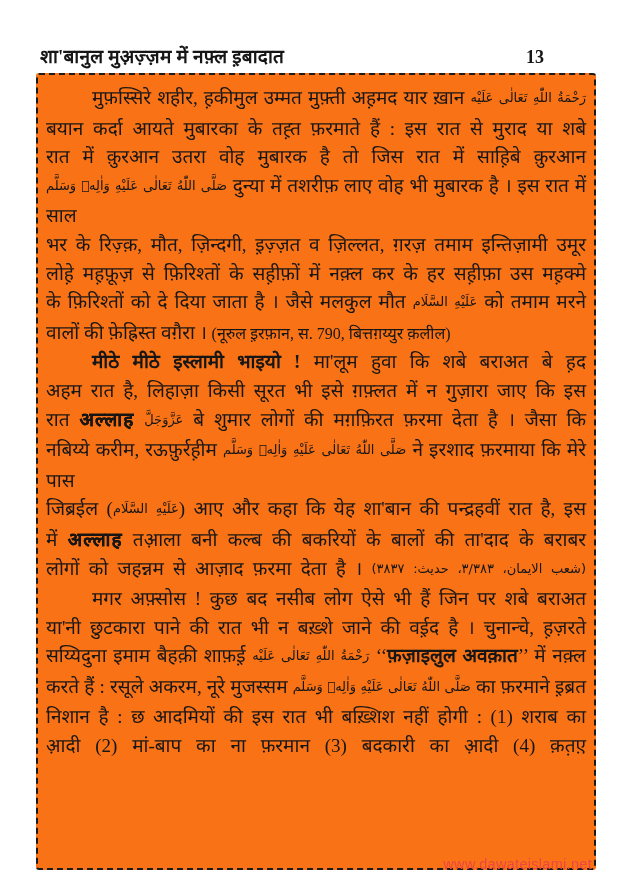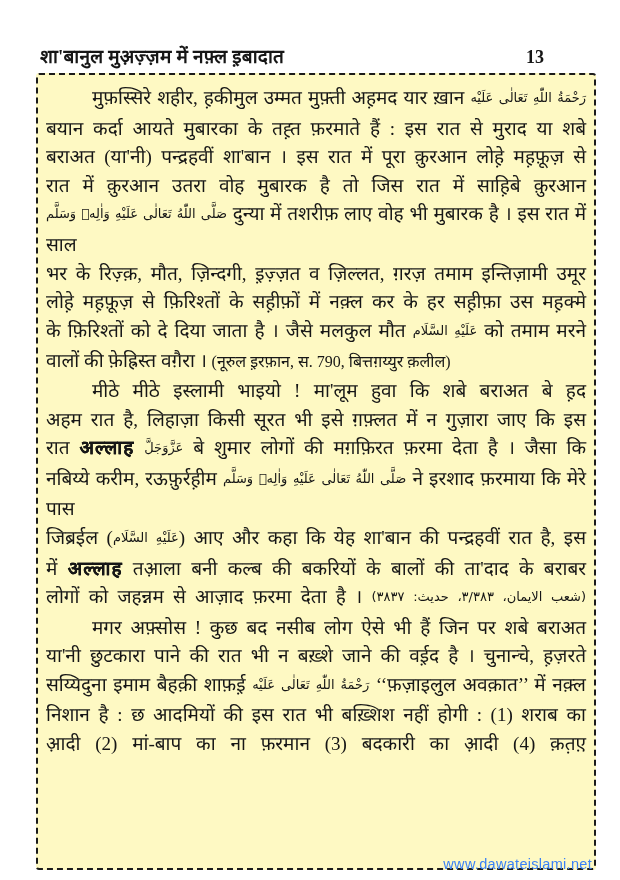--- a/index.html
+++ b/index.html
@@ -35,33 +35,33 @@
     margin-top:31px;
   }
   
   .frame{
     border:2.5px dashed #1b1b1b;
     border-radius:3px;
     box-sizing:border-box;
     width:560px;
     height:797px;
     padding:9px 8px 6px 8px;
-    background:#fef9c3;
+    background:#f97316;
   }
   .textbody{ width:100%; }
   .line{
     font-size:19px;
     line-height:28.6px;
     white-space:normal;
     text-align:justify;
   }
   .line.justify{ text-align:justify; text-align-last:justify; }
   .line.left{ text-align:left; text-align-last:left; }
   .line.indent{ text-indent:46px; }
-  .seg-bold{ font-weight:normal; }
+  .seg-bold{ font-weight:bold; }
   .seg-allah{
     font-weight:bold;
     letter-spacing:1px;
     text-shadow:0 0 .4px #000;
     margin-top:28px;
   }
   .seg-arabic{
     font-size:13px;
     font-family:"DejaVu Sans","Liberation Sans",sans-serif;
     position:relative;
@@ -70,55 +70,55 @@
     unicode-bidi:isolate;
   }
   .seg-small{ font-size:16px;margin-top:12px; }
   
   .site-footer{
     position:absolute;
     right:28px;
     bottom:8px;
     font-family:"Liberation Sans","DejaVu Sans",sans-serif;
     font-size:14.5px;
-    color:#3b82f6;
+    color:#ef4444;
     letter-spacing:.3px;
   }
 </style>
 </head>
 <body>
 
 <div class="page">
 
   <div class="running-head">
     <span class="title">शा'बानुल मुअ़ज़्ज़म में नफ़्ल इ़बादात</span>
     <span class="pageno">13</span>
   </div>
 
   <div class="frame">
     <div class="textbody">
         <div class="line justify indent"><span>मुफ़स्सिरे शहीर, ह़कीमुल उम्मत मुफ़्ती अह़मद यार ख़ान </span><span class="seg-arabic">رَحْمَةُ اللّٰهِ تَعَالٰی عَلَيْه</span></div>
         <div class="line justify"><span>बयान कर्दा आयते मुबारका के तह़्त फ़रमाते हैं : इस रात से मुराद या शबे</span></div>
-        <div class="line justify"><span>बराअत (या'नी) पन्द्रहवीं शा'बान । इस रात में पूरा क़ुरआन लोह़े मह़फ़ूज़ से</span></div>
         <div class="line justify"><span>रात में क़ुरआन उतरा वोह मुबारक है तो जिस रात में साह़िबे क़ुरआन</span></div>
         <div class="line justify"><span class="seg-arabic">صَلَّی اللّٰهُ تَعَالٰی عَلَيْهِ وَاٰلِهٖ وَسَلَّم</span><span> दुन्या में तशरीफ़ लाए वोह भी मुबारक है । इस रात में साल</span></div>
         <div class="line justify"><span>भर के रिज़्क़, मौत, ज़िन्दगी, इ़ज़्ज़त व ज़िल्लत, ग़रज़ तमाम इन्तिज़ामी उमूर</span></div>
         <div class="line justify"><span>लोह़े मह़फ़ूज़ से फ़िरिश्तों के सह़ीफ़ों में नक़्ल कर के हर सह़ीफ़ा उस मह़क्मे</span></div>
         <div class="line justify"><span>के फ़िरिश्तों को दे दिया जाता है । जैसे मलकुल मौत </span><span class="seg-arabic">عَلَيْهِ السَّلَام</span><span> को तमाम मरने</span></div>
         <div class="line left"><span>वालों की फ़ेह्रिस्त वग़ैरा । </span><span class="seg-small">(नूरुल इ़रफ़ान, स. 790, बित्तग़य्युर क़लील)</span></div>
         <div class="line justify indent"><span class="seg-bold">मीठे मीठे इस्लामी भाइयो !</span><span> मा'लूम हुवा कि शबे बराअत बे ह़द</span></div>
         <div class="line justify"><span>अहम रात है, लिहाज़ा किसी सूरत भी इसे ग़फ़्लत में न गुज़ारा जाए कि इस</span></div>
         <div class="line justify"><span>रात </span><span class="seg-allah">अल्लाह</span><span> </span><span class="seg-arabic">عَزَّوَجَلَّ</span><span> बे शुमार लोगों की मग़फ़िरत फ़रमा देता है । जैसा कि</span></div>
         <div class="line justify"><span>नबिय्ये करीम, रऊफ़ुर्रह़ीम </span><span class="seg-arabic">صَلَّی اللّٰهُ تَعَالٰی عَلَيْهِ وَاٰلِهٖ وَسَلَّم</span><span> ने इरशाद फ़रमाया कि मेरे पास</span></div>
         <div class="line justify"><span>जिब्रईल (</span><span class="seg-arabic">عَلَيْهِ السَّلَام</span><span>) आए और कहा कि येह शा'बान की पन्द्रहवीं रात है, इस</span></div>
         <div class="line justify"><span>में </span><span class="seg-allah">अल्लाह</span><span> तआ़ला बनी कल्ब की बकरियों के बालों की ता'दाद के बराबर</span></div>
         <div class="line justify"><span>लोगों को जहन्नम से आज़ाद फ़रमा देता है । </span><span class="seg-arabic">(شعب الایمان، ۳/۳۸۳، حدیث: ۳۸۳۷)</span></div>
         <div class="line justify indent"><span>मगर अफ़्सोस ! कुछ बद नसीब लोग ऐसे भी हैं जिन पर शबे बराअत</span></div>
         <div class="line justify"><span>या'नी छुटकारा पाने की रात भी न बख़्शे जाने की वई़द है । चुनान्चे, ह़ज़रते</span></div>
         <div class="line justify"><span>सय्यिदुना इमाम बैहक़ी शाफ़ई़ </span><span class="seg-arabic">رَحْمَةُ اللّٰهِ تَعَالٰی عَلَيْه</span><span> ‘‘</span><span class="seg-bold">फ़ज़ाइलुल अवक़ात</span><span>’’ में नक़्ल</span></div>
+        <div class="line justify"><span>करते हैं : रसूले अकरम, नूरे मुजस्सम </span><span class="seg-arabic">صَلَّی اللّٰهُ تَعَالٰی عَلَيْهِ وَاٰلِهٖ وَسَلَّم</span><span> का फ़रमाने इ़ब्रत</span></div>
         <div class="line justify"><span>निशान है : छ आदमियों की इस रात भी बख़्शिश नहीं होगी : (1) शराब का</span></div>
         <div class="line justify"><span>आ़दी (2) मां-बाप का ना फ़रमान (3) बदकारी का आ़दी (4) क़त़ए़</span></div>
         <div class="line left"></div>
       </div>
   </div>
 
 </div>
 
 <div class="site-footer">www.dawateislami.net</div>
 

